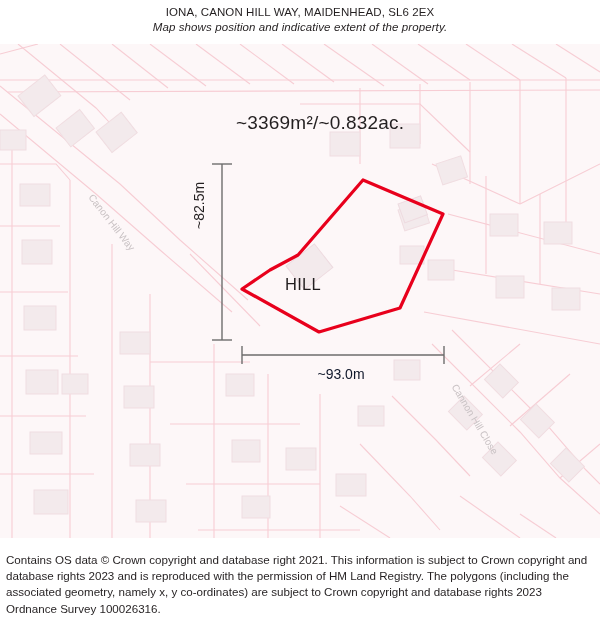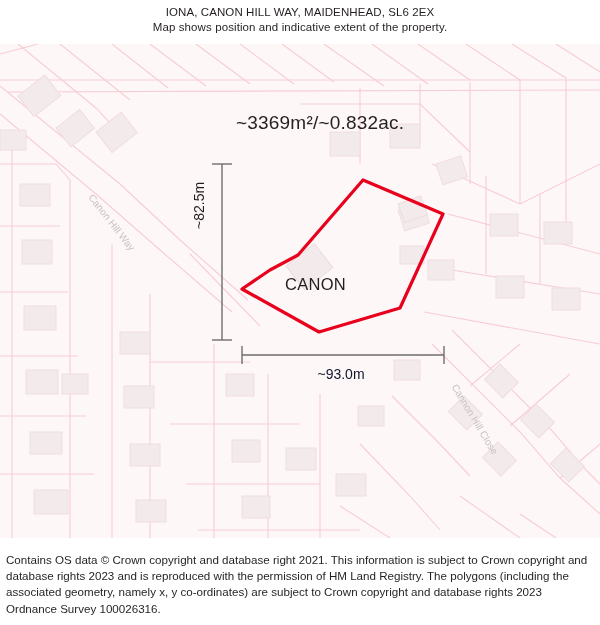--- a/index.html
+++ b/index.html
@@ -34,20 +34,21 @@
     font-size: 11.5px;
     line-height: 15px;
     color: #231f20;
     letter-spacing: 0.1px;
   }
   .header .subtitle {
     font-size: 11.5px;
     line-height: 15px;
     color: #231f20;
     letter-spacing: 0.1px;
+    font-style: italic;
   }
   
   .map-wrap {
     position: absolute;
     top: 44px;
     left: 0;
     width: 600px;
     height: 494px;
     background: #fdf7f8;
     overflow: hidden;
@@ -266,21 +267,21 @@
       </g>
 
       <g stroke="#6d6d6d" stroke-width="1.4">
         <line x1="242" y1="311" x2="444" y2="311"></line>
         <line x1="242" y1="302" x2="242" y2="320"></line>
         <line x1="444" y1="302" x2="444" y2="320"></line>
       </g>
     </svg>
 
     <div class="area-label">~3369m²/~0.832ac.</div>
-    <div class="plot-label">CANON</div>
+    <div class="plot-label">HILL</div>
     <div class="dim-vertical">~82.5m</div>
     <div class="dim-horizontal">~93.0m</div>
     <div class="street-label street-1">Canon Hill Way</div>
     <div class="street-label street-2">Cannon Hill Close</div>
   </div>
 
   <div class="footer">Contains OS data © Crown copyright and database right 2021. This information is subject to Crown copyright and database rights 2023 and is reproduced with the permission of HM Land Registry. The polygons (including the associated geometry, namely x, y co-ordinates) are subject to Crown copyright and database rights 2023 Ordnance Survey 100026316.</div>
 
 </div>
 

